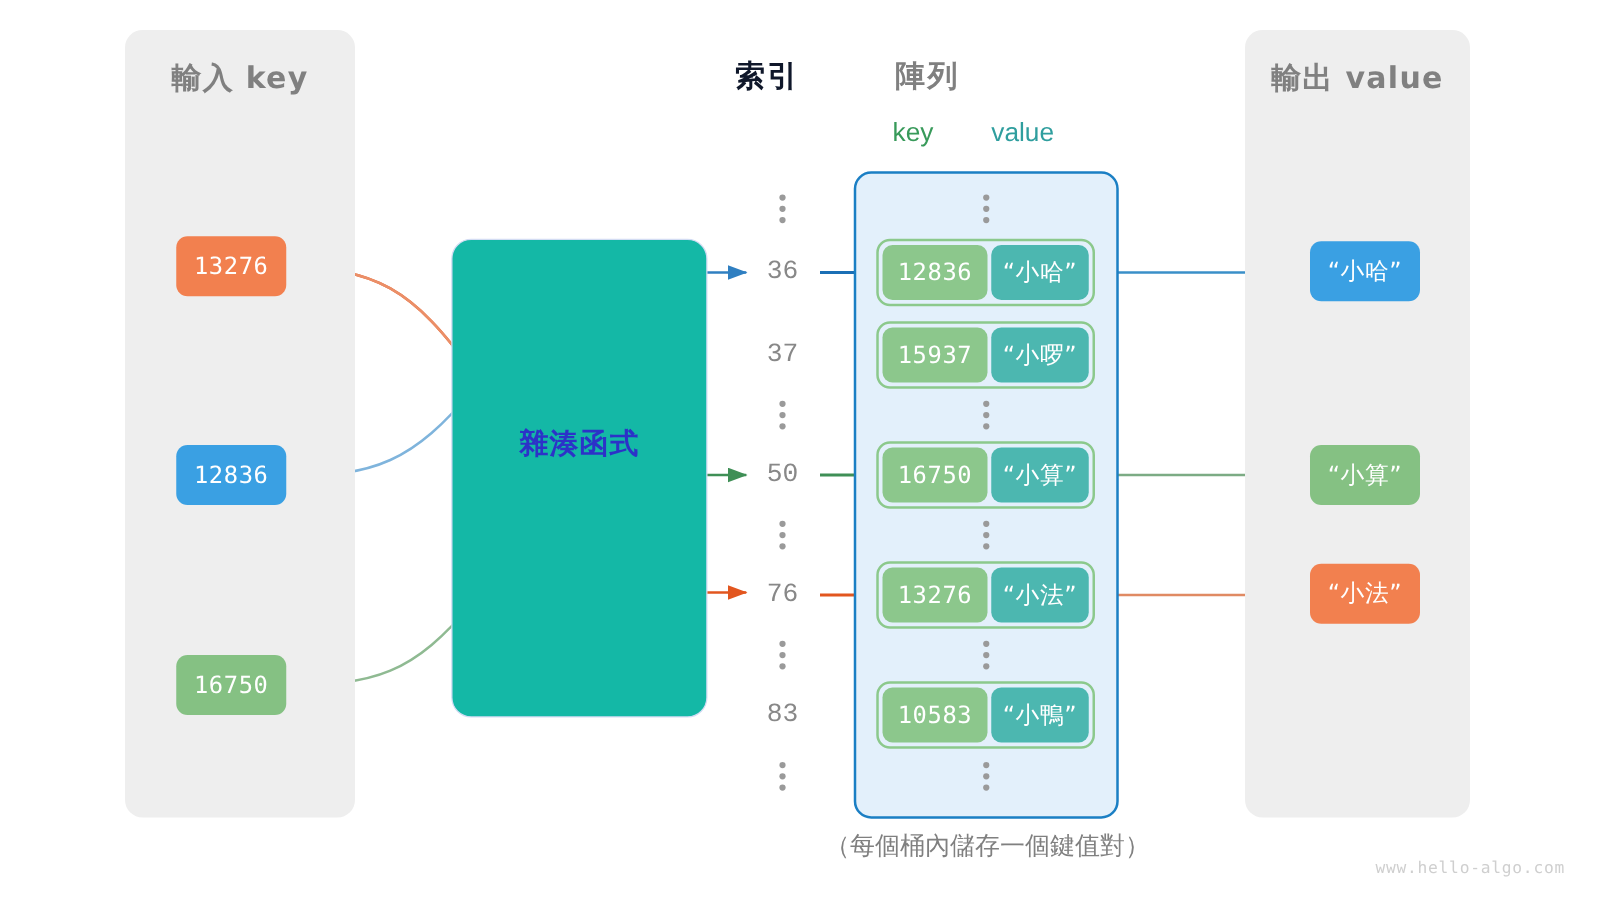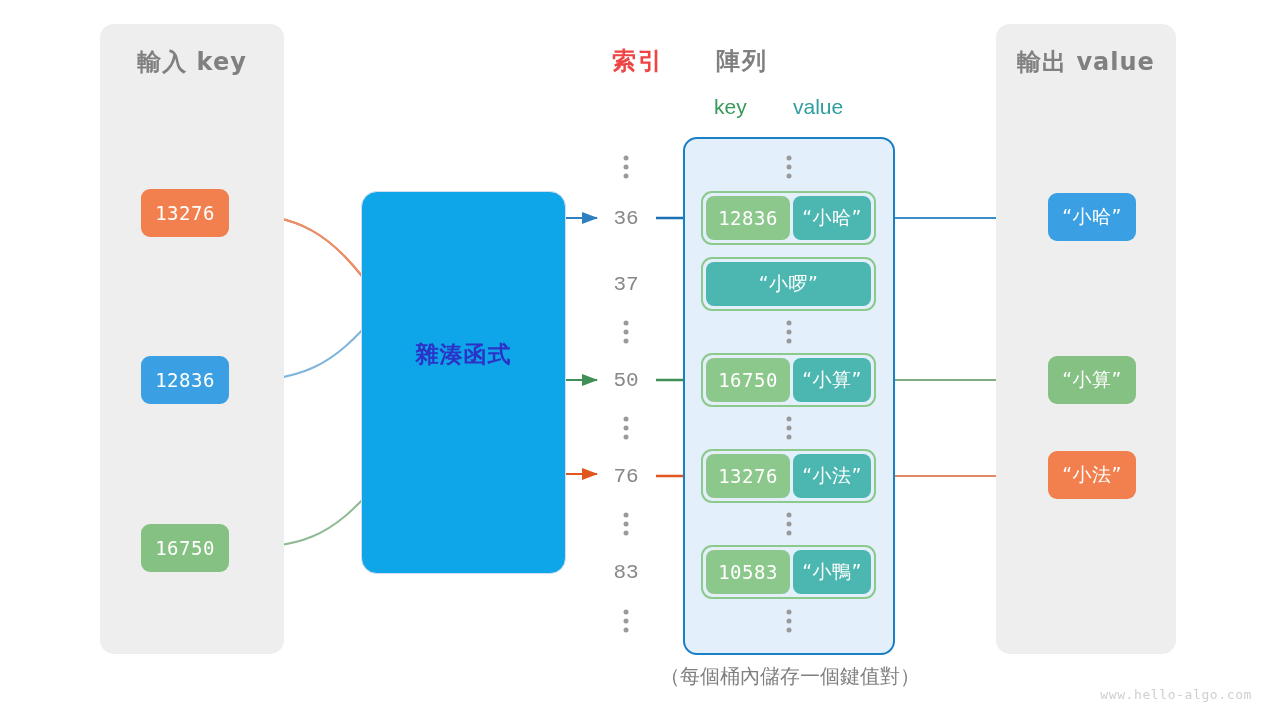--- a/index.html
+++ b/index.html
@@ -47,21 +47,21 @@
   }
   .pill.mono { font-family: "DejaVu Sans Mono", "Liberation Mono", monospace; }
 
   
   #hash-box {
     position: absolute;
     left: 361px;
     top: 191px;
     width: 203px;
     height: 381px;
-    background: #0ea5e9;
+    background: #14b8a6;
     border: 1px solid #d3dcf3;
     border-radius: 16px;
   }
   .hash-line {
     position: absolute;
     width: 100%;
     text-align: center;
     color: #2c32c8;
     font-weight: bold;
   }
@@ -83,22 +83,22 @@
 
   
   .col-head {
     position: absolute;
     font-size: 21px;
     font-family: Liberation Sans, sans-serif;
   }
   #head-key   { left: 714px; top: 95px; color: #389a5a; }
   #head-value { left: 793px; top: 95px; color: #2f9e9e; }
 
-  #label-index { position: absolute; left: 588px; top: 45px; width: 76px; text-align: right;
-                 font-size: 24px; font-weight: bold; color: #ef4444; letter-spacing: 2px; }
+  #label-index { position: absolute; left: 588px; top: 45px; width: 76px; text-align: left;
+                 font-size: 24px; font-weight: bold; color: #0f172a; letter-spacing: 2px; }
   #label-array { position: absolute; left: 716px; top: 45px; width: 146px; text-align: left;
                  font-size: 24px; font-weight: bold; color: #808080; letter-spacing: 2px; }
 
   
   .idx {
     position: absolute;
     left: 590px;
     width: 72px;
     text-align: center;
     font-size: 21px;
@@ -251,20 +251,21 @@
     <div class="vdots" style="left: 789px; top: 167px;">
       <i></i>
       <i></i>
       <i></i>
     </div>
     <div class="bucket" style="top: 218px;">
       <div class="cell cell-key">12836</div>
       <div class="cell cell-val">“小哈”</div>
     </div>
     <div class="bucket" style="top: 284px;">
+      <div class="cell cell-key">15937</div>
       <div class="cell cell-val">“小啰”</div>
     </div>
     <div class="vdots" style="left: 789px; top: 332px;">
       <i></i>
       <i></i>
       <i></i>
     </div>
     <div class="bucket" style="top: 380px;">
       <div class="cell cell-key">16750</div>
       <div class="cell cell-val">“小算”</div>

